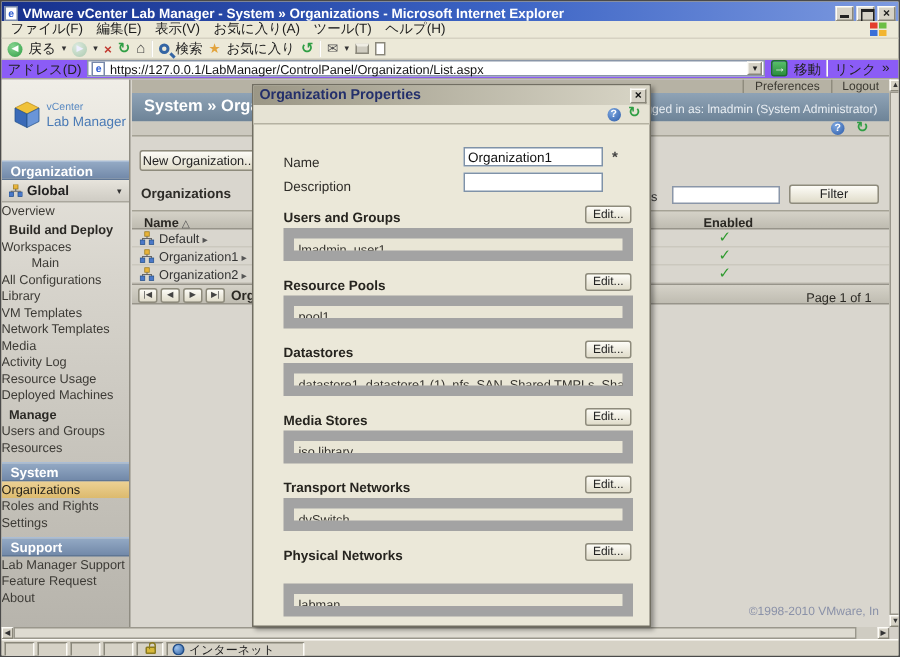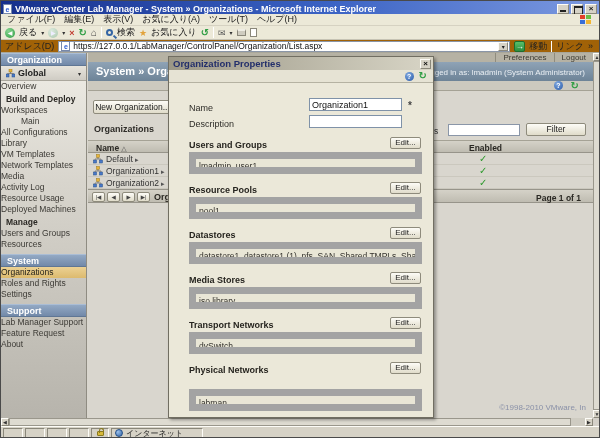--- a/index.html
+++ b/index.html
@@ -43,22 +43,22 @@
   .glyph-home{color:#444;font-size:10px}
   .magnifier{width:7px;height:7px;border:2px solid #3465a4;border-radius:50%;position:relative;flex:0 0 auto}
   .magnifier::after{content:"";position:absolute;left:5px;top:5px;width:4px;height:2px;background:#3465a4;transform:rotate(45deg)}
   .glyph-star{color:#e2a33c;font-size:9px}
   .glyph-hist{color:#2f9e44;font-size:10px;font-weight:bold}
   .glyph-mail{color:#555;font-size:9px}
   .print-box{width:9px;height:7px;background:#cfccc0;border:1px solid #8a877a;border-top:2px solid #efede4}
   .page-box{width:7px;height:9px;background:#fff;border:1px solid #8a877a}
 
   
-  .addressbar{position:absolute;left:0;top:39px;width:100%;height:13px;background:#a16207;
-    display:flex;align-items:center;gap:4px;padding:0 4px;font-size:9px;color:#222;
+  .addressbar{position:absolute;left:0;top:39px;width:100%;height:13px;background:#8b5cf6;
+    display:flex;align-items:flex-start;gap:4px;padding:0 4px;font-size:9px;color:#222;
     border-bottom:1px solid #a9a699}
   .addr-box{width:452px;height:11px;background:#fff;border:1px solid #8a96a8;display:flex;align-items:center;gap:3px;padding:0 1px 0 2px}
   .addr-url{flex:1;font-size:8.5px;color:#111;white-space:nowrap;overflow:hidden}
   .addr-drop{width:10px;height:9px;background:#d6d2c6;border:1px solid;border-color:#fdfcf7 #8a877a #8a877a #fdfcf7;
     font-size:6px;line-height:8px;text-align:center}
   .go-btn{width:11px;height:11px;border-radius:2px;background:linear-gradient(#58c06a,#2c8e3e);border:1px solid #1d6e2e;
     color:#fff;font-size:8px;line-height:9px;text-align:center;font-weight:bold}
 
   
   .page{position:absolute;left:0;top:52px;width:592px;height:365px;background:#d9d6ce;overflow:hidden}
@@ -109,21 +109,21 @@
   .col-enabled{position:absolute;left:381px;top:2px;font-size:8.5px;font-weight:bold;color:#2a2823}
   .grid-row{position:absolute;left:0;width:100%;height:12px;border-bottom:1px solid #cbc8be}
   .row-name{position:absolute;left:18px;top:1px;font-size:8.5px;color:#333}
   .row-arrow{font-size:7px;color:#555;margin-left:2px}
   .row-icon{position:absolute;left:5px;top:1px}
   .row-check{position:absolute;left:391px;top:0;font-size:10px;font-weight:bold;color:#2e9a2e}
   .pager{position:absolute;left:0;top:98px;width:100%;height:14px;
     background:linear-gradient(180deg,#d5d2c8,#bfbcb1);border-top:1px solid #97948a;border-bottom:1px solid #97948a}
   .pg-btn{position:absolute;top:2px;width:13px;height:10px;font-size:5.5px;line-height:8px;color:#444}
   .pg-frag{position:absolute;left:66px;top:2px;font-size:9px;font-weight:bold;color:#2a2823}
-  .pg-info{position:absolute;right:12px;top:3px;font-size:8.5px;font-weight:bold;color:#2a2823}
+  .pg-info{position:absolute;right:12px;top:3px;font-size:8.5px;font-weight:normal;color:#2a2823}
   .copyright{position:absolute;right:7px;top:312px;font-size:8px;color:#8a91a8}
 
   
   .vscroll{position:absolute;left:592px;top:52px;width:8px;height:365px;background:#cfccc2}
   .hscroll{position:absolute;left:0;top:417px;width:592px;height:8px;background:#cfccc2}
   .sc-btn{position:absolute;background:#d6d2c6;border:1px solid;border-color:#fdfcf7 #8a877a #8a877a #fdfcf7;
     font-size:5px;line-height:6px;text-align:center;color:#333}
   .vs-up{left:0;top:0;width:8px;height:8px}
   .vs-down{left:0;bottom:0;width:8px;height:8px}
   .vs-thumb{position:absolute;left:0;top:8px;width:8px;height:349px;background:#dedbd1;border:1px solid #9a978c}
@@ -226,20 +226,29 @@
     <span class="go-btn">→</span>
     <span>移動</span>
     <span class="tb-sep"></span>
     <span>リンク</span>
     <span>»</span>
   </div>
 
   <div class="page">
 
     <div class="sidebar">
+      <div class="logo">
+        <svg width="19" height="19" style="position:absolute;left:8px;top:14px">
+          <polygon points="9,1 17,5 9,9 1,5" fill="#f0c23a" stroke="#b88a1a" stroke-width="0.5"></polygon>
+          <polygon points="1,5 9,9 9,18 1,14" fill="#3a6ab8" stroke="#24508a" stroke-width="0.5"></polygon>
+          <polygon points="17,5 9,9 9,18 17,14" fill="#6a95d8" stroke="#24508a" stroke-width="0.5"></polygon>
+        </svg>
+        <div class="logo-t1">vCenter</div>
+        <div class="logo-t2">Lab Manager</div>
+      </div>
       <div class="sb-bar">Organization</div>
       <div class="sb-global">
         <svg width="9" height="9">
           <rect x="3" y="0" width="3" height="3" fill="#e8b33a" stroke="#9a7a1a" stroke-width="0.5"></rect>
           <rect x="0" y="5" width="3" height="3" fill="#4a78c8" stroke="#24508a" stroke-width="0.5"></rect>
           <rect x="6" y="5" width="3" height="3" fill="#4a78c8" stroke="#24508a" stroke-width="0.5"></rect>
           <path d="M4.5 3 v1.5 M1.5 5 v-0.5 h6 v0.5" stroke="#666" fill="none" stroke-width="0.7"></path>
         </svg>
         <span>Global</span>
         <span class="caret">▾</span>

